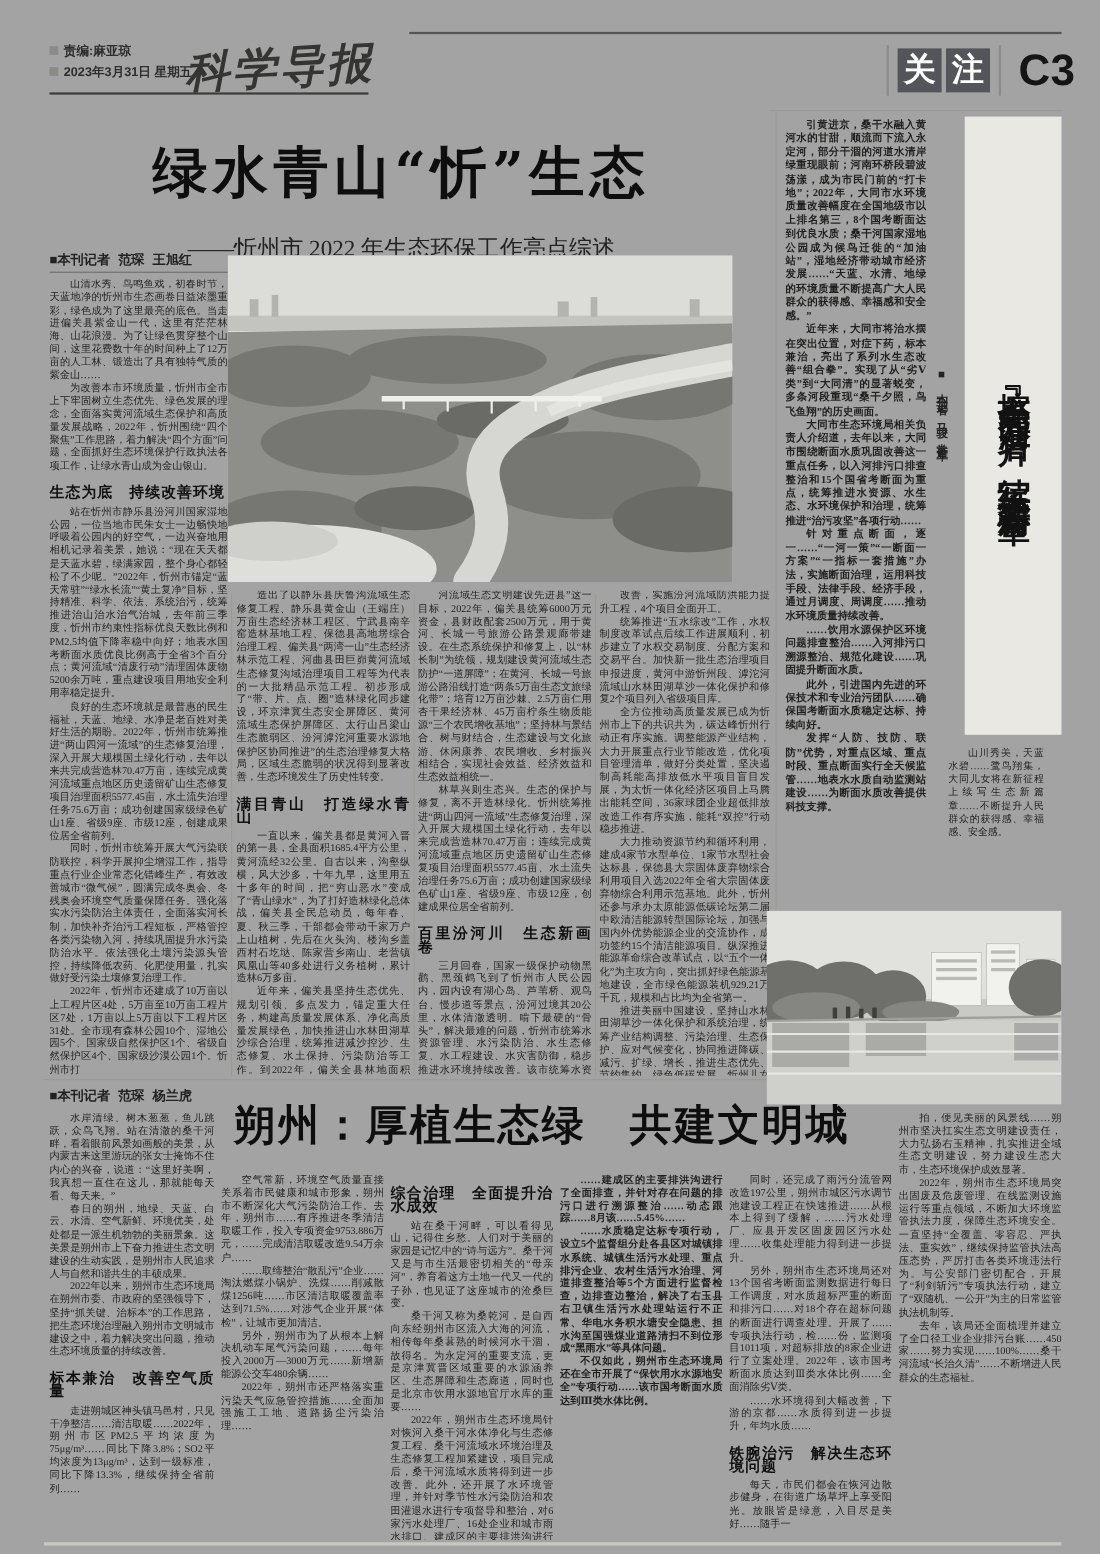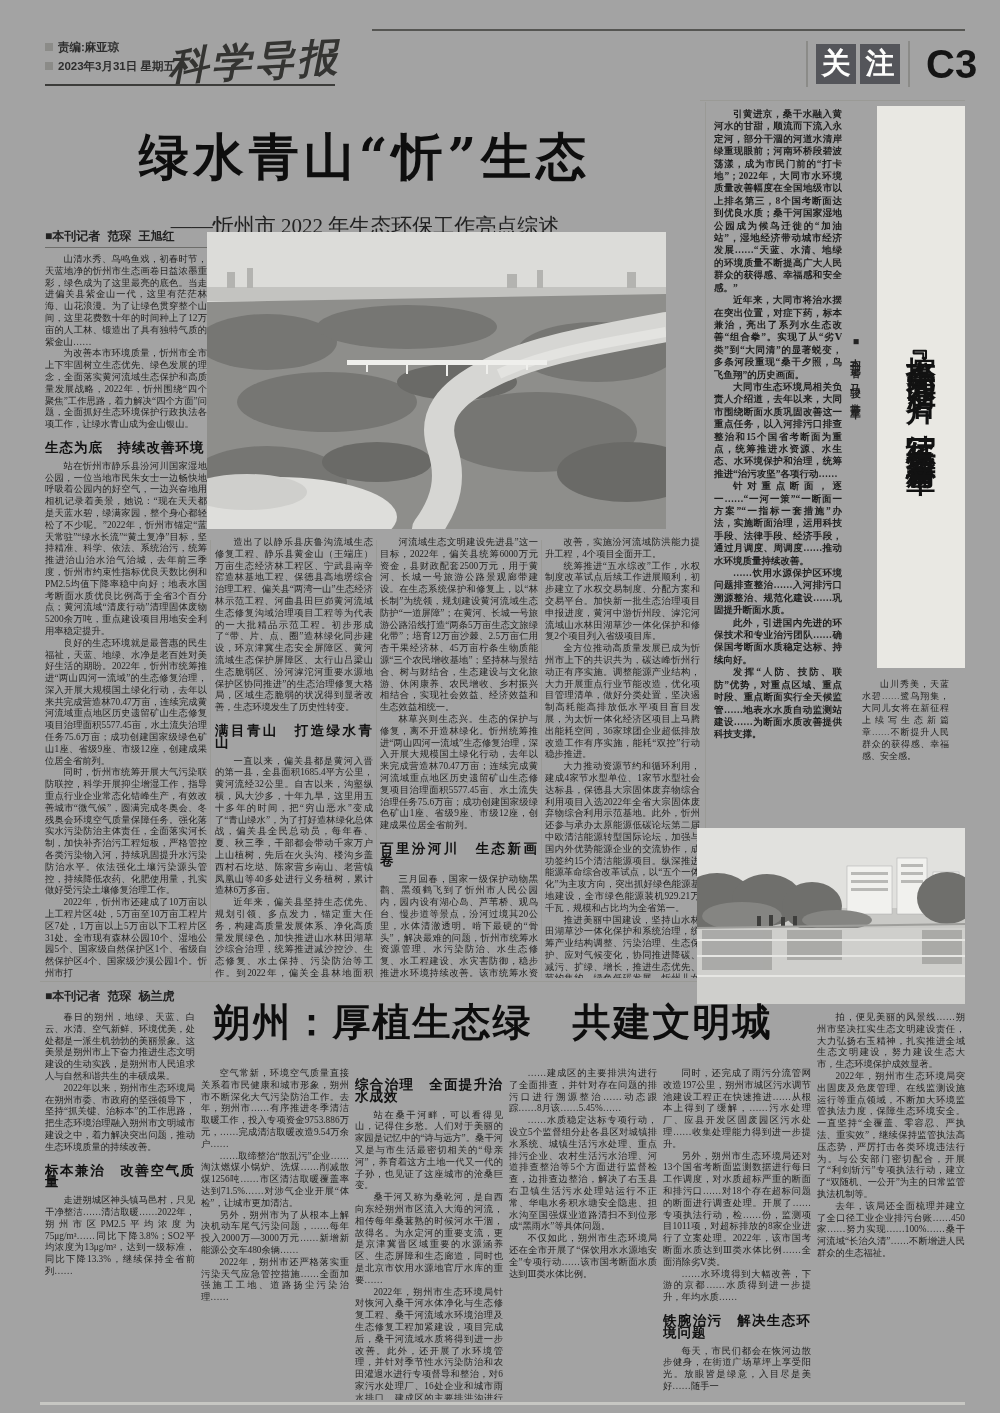--- a/index.html
+++ b/index.html
@@ -211,38 +211,39 @@
           <rect x="96" y="88" width="4" height="10"></rect>
         </g>
       <path d="M0,100 L268,96" stroke="#9e9e9b" stroke-width="2"></path>
     </svg>
   </div>
 
   <div class="byline a3-byline">■本刊记者  范琛  杨兰虎</div>
   <div class="a3-headline">朔州：厚植生态绿　共建文明城</div>
 
   <div class="tcol" style="left:45px;top:1012px;width:150px;height:388px;">
+      <div class="para">水岸清绿、树木葱葱，鱼儿跳跃，众鸟飞翔。站在清澈的桑干河畔，看着眼前风景如画般的美景，从内蒙古来这里游玩的张女士掩饰不住内心的兴奋，说道：“这里好美啊，我真想一直住在这儿，那就能每天看、每天来。”</div>
       <div class="para">春日的朔州，地绿、天蓝、白云、水清、空气新鲜、环境优美，处处都是一派生机勃勃的美丽景象。这美景是朔州市上下奋力推进生态文明建设的生动实践，是朔州市人民追求人与自然和谐共生的丰硕成果。</div>
       <div class="para">2022年以来，朔州市生态环境局在朔州市委、市政府的坚强领导下，坚持“抓关键、治标本”的工作思路，把生态环境治理融入朔州市文明城市建设之中，着力解决突出问题，推动生态环境质量的持续改善。</div>
       <div class="colhead">标本兼治　改善空气质量</div>
       <div class="para">走进朔城区神头镇马邑村，只见干净整洁……清洁取暖……2022年，朔州市区PM2.5平均浓度为75μg/m³……同比下降3.8%；SO2平均浓度为13μg/m³，达到一级标准，同比下降13.3%，继续保持全省前列……</div>
     </div>
   <div class="tcol" style="left:201px;top:1068px;width:148px;height:332px;">
       <div class="para">空气常新，环境空气质量直接关系着市民健康和城市形象，朔州市不断深化大气污染防治工作。去年，朔州市……有序推进冬季清洁取暖工作，投入专项资金9753.886万元，……完成清洁取暖改造9.54万余户……</div>
       <div class="para">……取缔整治“散乱污”企业……淘汰燃煤小锅炉、洗煤……削减散煤1256吨……市区清洁取暖覆盖率达到71.5%……对涉气企业开展“体检”，让城市更加清洁。</div>
       <div class="para">另外，朔州市为了从根本上解决机动车尾气污染问题，……每年投入2000万—3000万元……新增新能源公交车480余辆……</div>
       <div class="para">2022年，朔州市还严格落实重污染天气应急管控措施……全面加强施工工地、道路扬尘污染治理……</div>
     </div>
   <div class="tcol" style="left:355px;top:1068px;width:148px;height:332px;">
       <div class="colhead">综合治理　全面提升治水成效</div>
       <div class="para">站在桑干河畔，可以看得见山，记得住乡愁。人们对于美丽的家园是记忆中的“诗与远方”。桑干河又是与市生活最密切相关的“母亲河”，养育着这方土地一代又一代的子孙，也见证了这座城市的沧桑巨变。</div>
       <div class="para">桑干河又称为桑乾河，是自西向东经朔州市区流入大海的河流，相传每年桑葚熟的时候河水干涸，故得名。为永定河的重要支流，更是京津冀晋区域重要的水源涵养区、生态屏障和生态廊道，同时也是北京市饮用水源地官厅水库的重要……</div>
       <div class="para">2022年，朔州市生态环境局针对恢河入桑干河水体净化与生态修复工程、桑干河流域水环境治理及生态修复工程加紧建设，项目完成后，桑干河流域水质将得到进一步改善。此外，还开展了水环境管理，并针对季节性水污染防治和农田灌退水进行专项督导和整治，对6家污水处理厂、16处企业和城市雨水排口、建成区的主要排洪沟进行了全面排查……</div>
     </div>
-  <div class="tcol" style="left:509px;top:1068px;width:148px;height:332px;">
+  <div class="tcol" style="left:509px;top:1068px;width:148px;height:332px;font-weight:bold;">
       <div class="para">……建成区的主要排洪沟进行了全面排查，并针对存在问题的排污口进行溯源整治……动态跟踪……8月该……5.45%……</div>
       <div class="para">……水质稳定达标专项行动，设立5个监督组分赴各县区对城镇排水系统、城镇生活污水处理、重点排污企业、农村生活污水治理、河道排查整治等5个方面进行监督检查，边排查边整治，解决了右玉县右卫镇生活污水处理站运行不正常、华电水务积水塘安全隐患、担水沟至国强煤业道路清扫不到位形成“黑雨水”等具体问题。</div>
       <div class="para">不仅如此，朔州市生态环境局还在全市开展了“保饮用水水源地安全”专项行动……该市国考断面水质达到Ⅲ类水体比例。</div>
     </div>
   <div class="tcol" style="left:663px;top:1068px;width:148px;height:332px;">
       <div class="para">同时，还完成了雨污分流管网改造197公里，朔州市城区污水调节池建设工程正在快速推进……从根本上得到了缓解，……污水处理厂、应县开发区固废园区污水处理……收集处理能力得到进一步提升。</div>
       <div class="para">另外，朔州市生态环境局还对13个国省考断面监测数据进行每日工作调度，对水质超标严重的断面和排污口……对18个存在超标问题的断面进行调查处理。开展了……专项执法行动，检……份，监测项目1011项，对超标排放的8家企业进行了立案处理。2022年，该市国考断面水质达到Ⅲ类水体比例……全面消除劣Ⅴ类。</div>
       <div class="para">……水环境得到大幅改善，下游的京都……水质得到进一步提升，年均水质……</div>
       <div class="colhead">铁腕治污　解决生态环境问题</div>
       <div class="para">每天，市民们都会在恢河边散步健身，在街道广场草坪上享受阳光。放眼皆是绿意，入目尽是美好……随手一</div>

